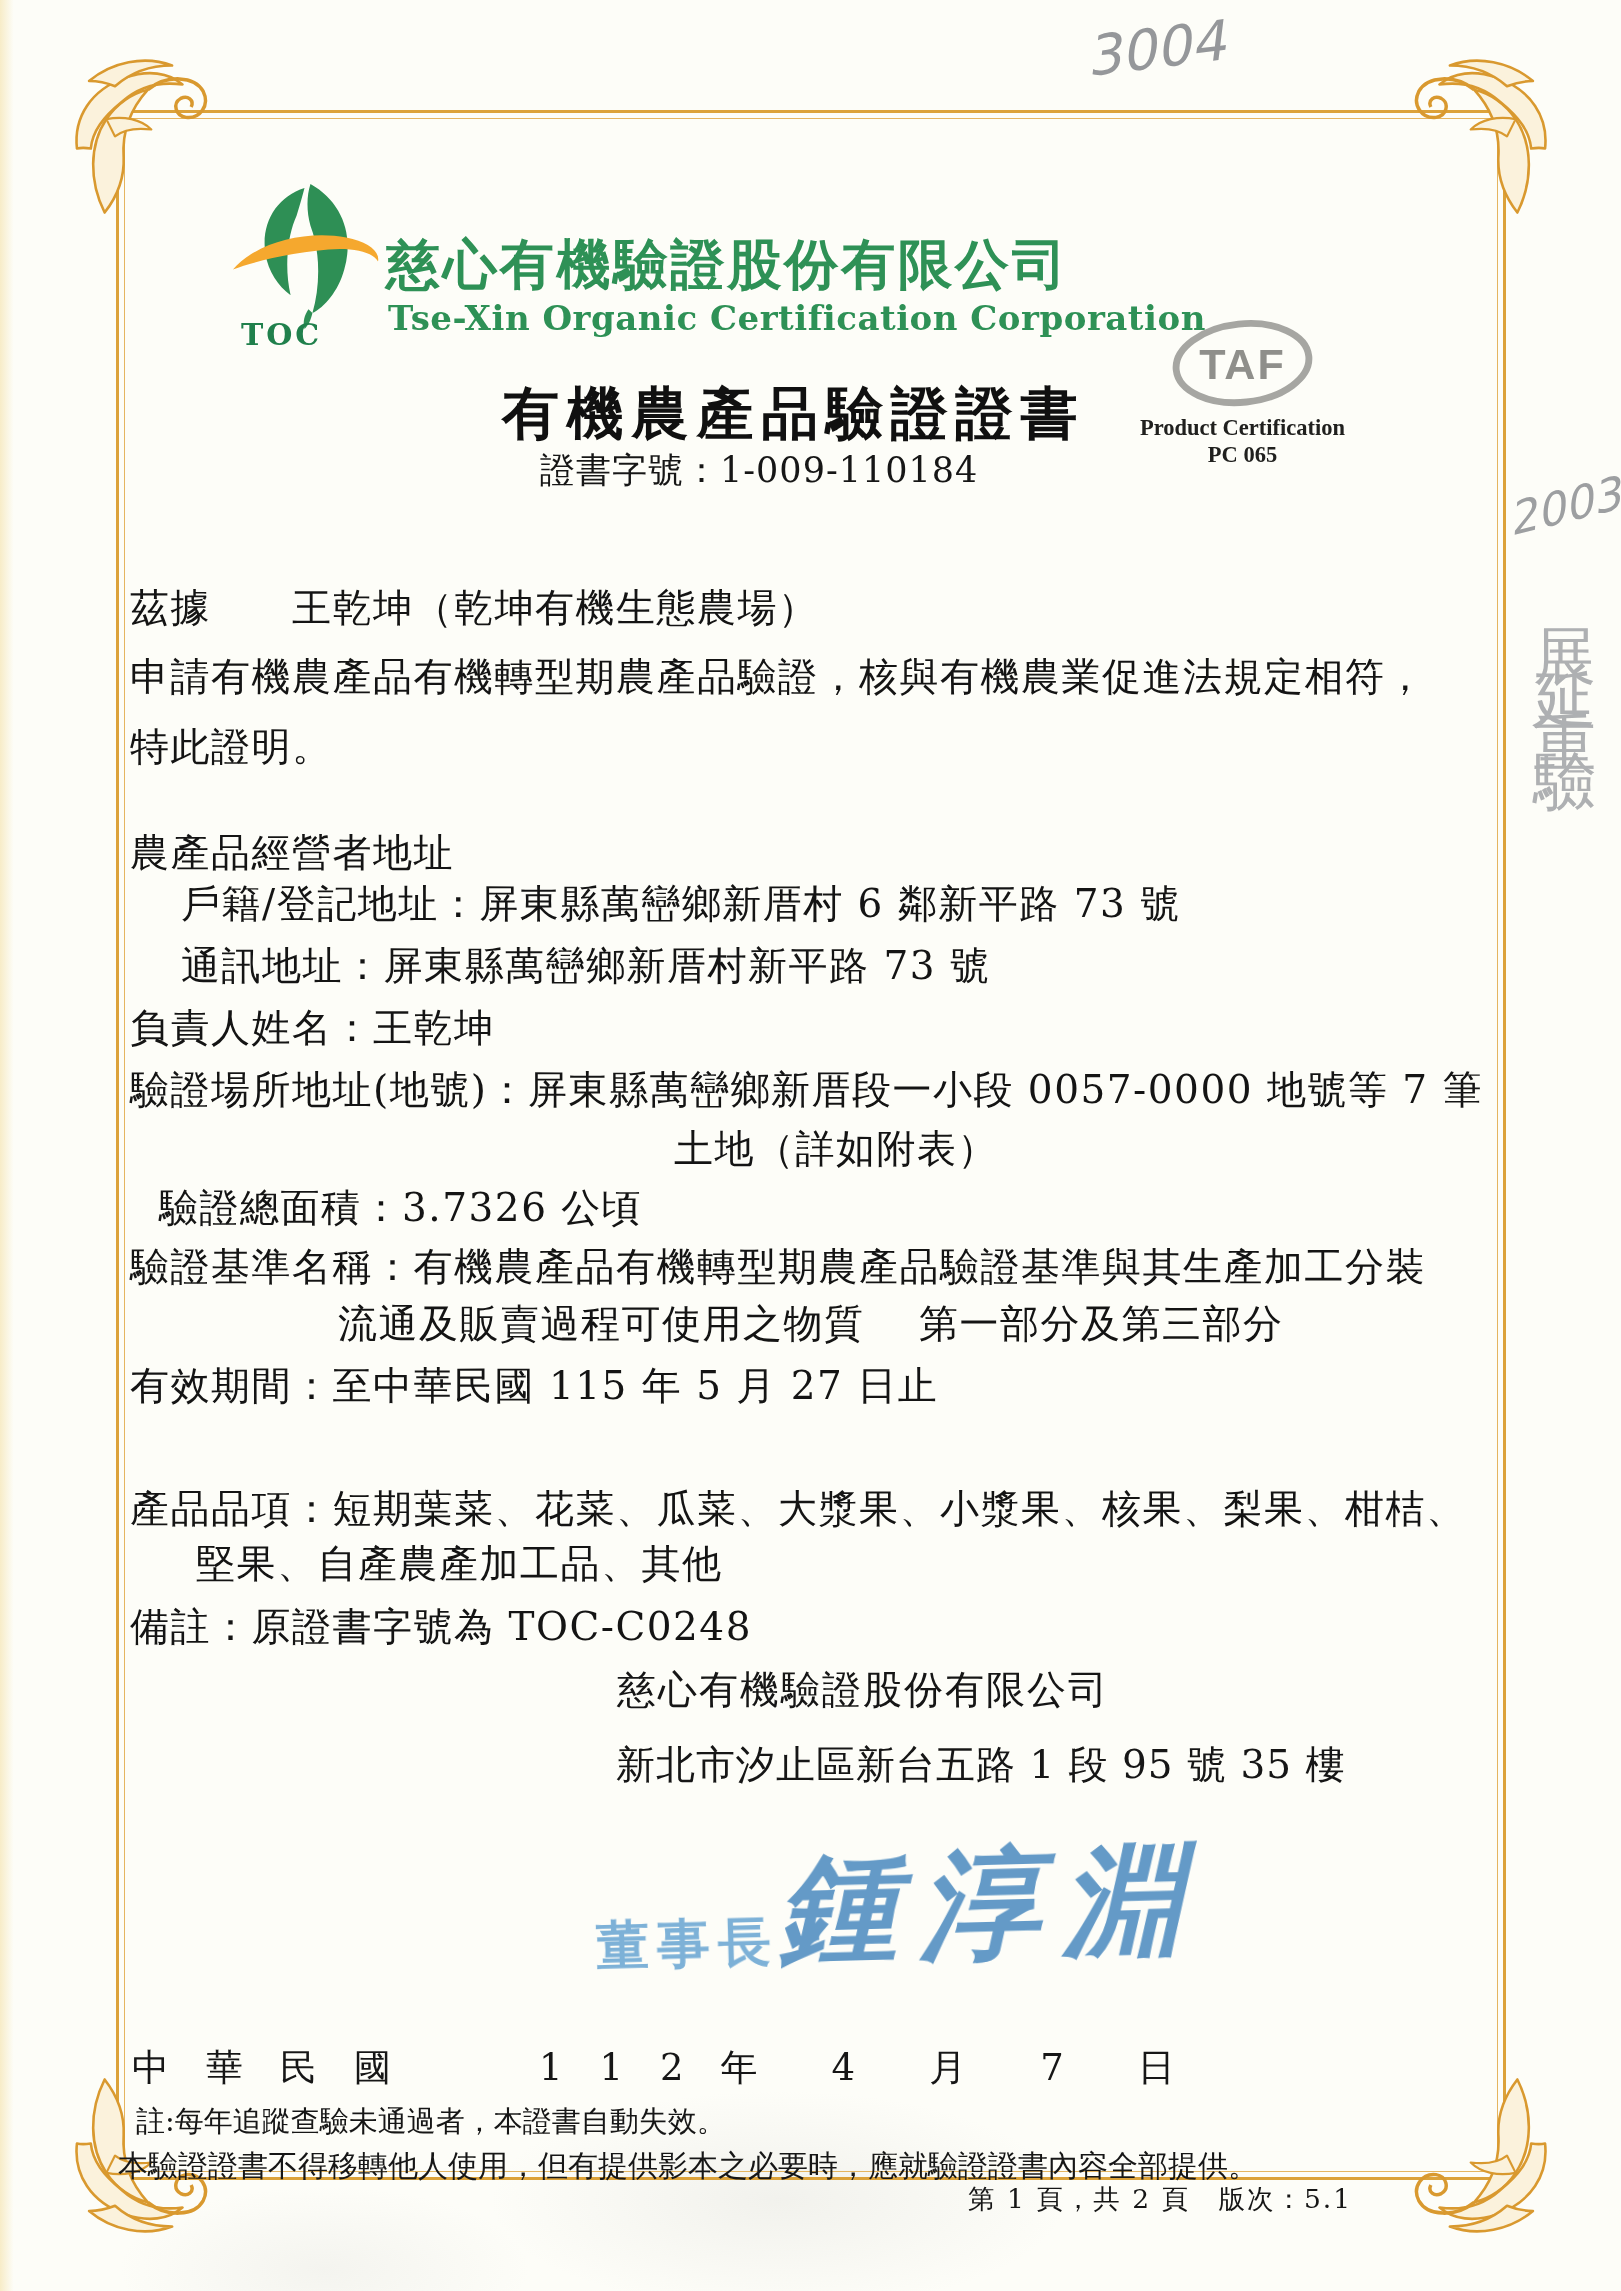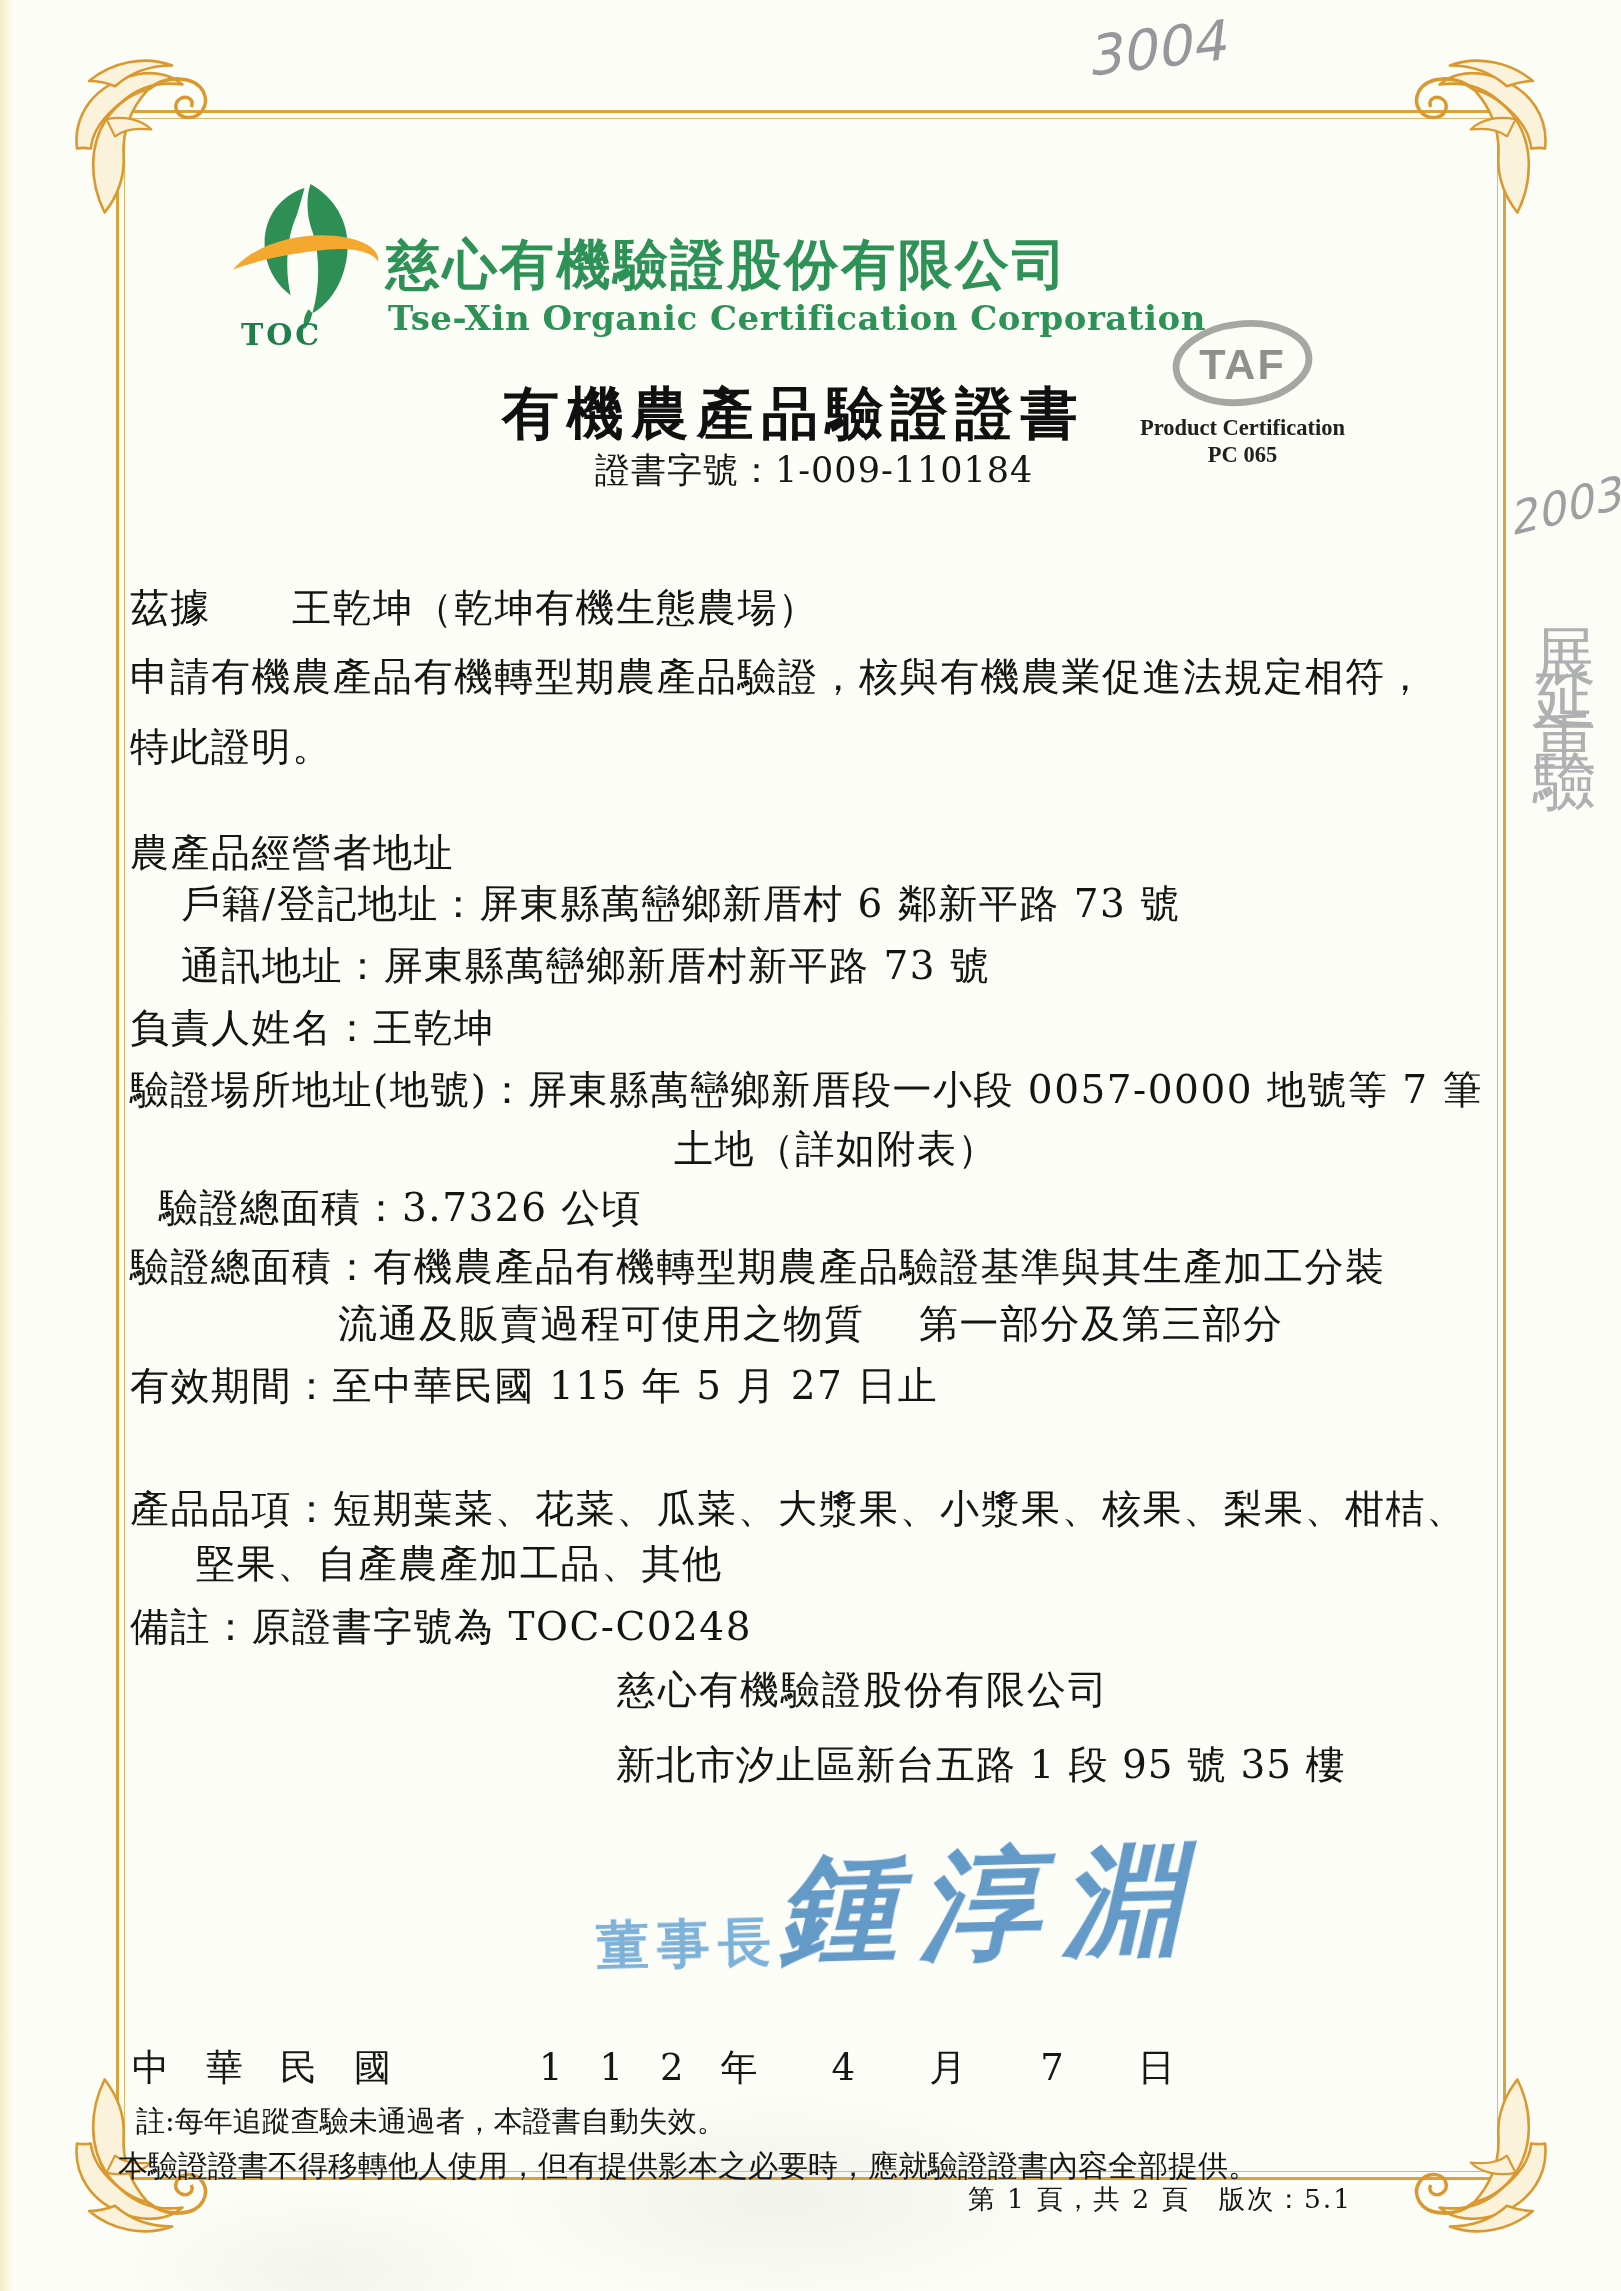--- a/index.html
+++ b/index.html
@@ -34,21 +34,21 @@
   .pencil-top{left:1090px;top:13.7px;font-size:55px;transform:rotate(-7deg) skewX(-14deg);}
   .pencil-year{left:1511px;top:478px;font-size:45px;transform:rotate(-14deg) skewX(-18deg);color:#8d8f93;}
   .pencil-side{left:1525px;top:578px;font-size:63px;writing-mode:vertical-rl;
     letter-spacing:41px;color:#9b9da1;font-family:"DejaVu Serif",serif;opacity:.8;}
   
   .toc-logo{left:227px;top:174px;width:159px;height:155px;position:absolute;}
   .toc-acronym{left:241px;top:316px;font-size:30px;font-weight:bold;color:#20804c;letter-spacing:2.9px;}
   .company-zh{left:386px;top:231px;font-size:54px;font-weight:bold;color:#2e9156;letter-spacing:2.9px;}
   .company-en{left:388px;top:297px;font-size:34px;font-weight:bold;color:#2e9156;letter-spacing:0.5px;}
   .doc-title{left:502px;top:377px;font-size:57px;font-weight:bold;letter-spacing:7.8px;color:#101010;}
-  .cert-no{left:595px;top:449px;font-size:35px;letter-spacing:1px;}
+  .cert-no{left:540px;top:449px;font-size:35px;letter-spacing:1px;}
   .taf{position:absolute;left:1125px;top:316px;width:235px;text-align:center;}
   .taf svg{display:block;margin:0 auto;}
   .taf-line{font-family:"Liberation Serif","DejaVu Serif",serif;font-weight:bold;font-size:22.5px;color:#20201e;line-height:1.2;}
   
   .b{font-size:39px;letter-spacing:1.5px;color:#141414;}
   .cb{display:inline-block;width:29px;height:31px;border:2.5px solid #141414;vertical-align:-2.9px;margin:0 2px;background:#fff;}
   .cb.filled{background:#1b1b1b;}
   
   .issuer{font-size:39px;letter-spacing:2px;}
   .stamp{position:absolute;left:586px;top:1843px;width:647px;height:167px;transform:rotate(-1.5deg);z-index:3;}
@@ -146,21 +146,21 @@
   <div class="t b" style="left:130px;top:653px;">申請有機農產品有機轉型期農產品驗證，核與有機農業促進法規定相符，</div>
   <div class="t b" style="left:130px;top:723px;">特此證明。</div>
 
   <div class="t b" style="left:130px;top:829px;">農產品經營者地址</div>
   <div class="t b" style="left:181px;top:880px;">戶籍/登記地址：屏東縣萬巒鄉新厝村 6 鄰新平路 73 號</div>
   <div class="t b" style="left:181px;top:942px;">通訊地址：屏東縣萬巒鄉新厝村新平路 73 號</div>
   <div class="t b" style="left:130px;top:1004px;">負責人姓名：王乾坤</div>
   <div class="t b" style="left:130px;top:1066px;">驗證場所地址(地號)：屏東縣萬巒鄉新厝段一小段 0057-0000 地號等 7 筆</div>
   <div class="t b" style="left:674px;top:1125px;">土地（詳如附表）</div>
   <div class="t b" style="left:130px;top:1184px;margin-left:29px;">驗證總面積：3.7326 公頃</div>
-  <div class="t b" style="left:130px;top:1243px;">驗證總面積：有機農產品有機轉型期農產品驗證基準與其生產加工分裝</div>
+  <div class="t b" style="left:130px;top:1243px;">驗證基準名稱：有機農產品有機轉型期農產品驗證基準與其生產加工分裝</div>
   <div class="t b" style="left:338px;top:1300px;">流通及販賣過程可使用之物質　 第一部分及第三部分</div>
   <div class="t b" style="left:130px;top:1362px;">有效期間：至中華民國 115 年 5 月 27 日止</div>
 
 
   <div class="t b" style="left:130px;top:1485px;">產品品項：短期葉菜、花菜、瓜菜、大漿果、小漿果、核果、梨果、柑桔、</div>
   <div class="t b" style="left:196px;top:1540px;">堅果、自產農產加工品、其他</div>
   <div class="t b" style="left:130px;top:1603px;">備註：原證書字號為 TOC-C0248</div>
 
   <div class="t issuer" style="left:617px;top:1666px;">慈心有機驗證股份有限公司</div>
   <div class="t issuer" style="left:616px;top:1741px;letter-spacing:1px;">新北市汐止區新台五路 1 段 95 號 35 樓</div>

